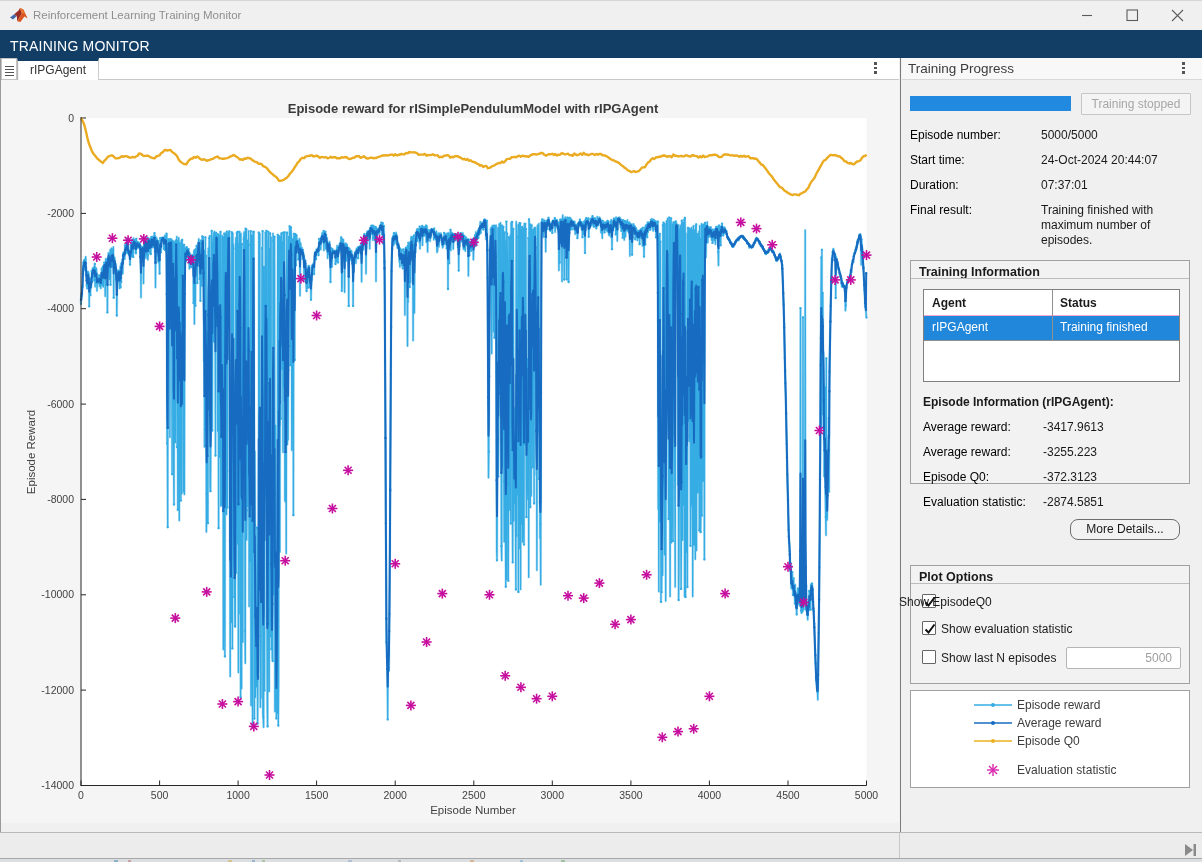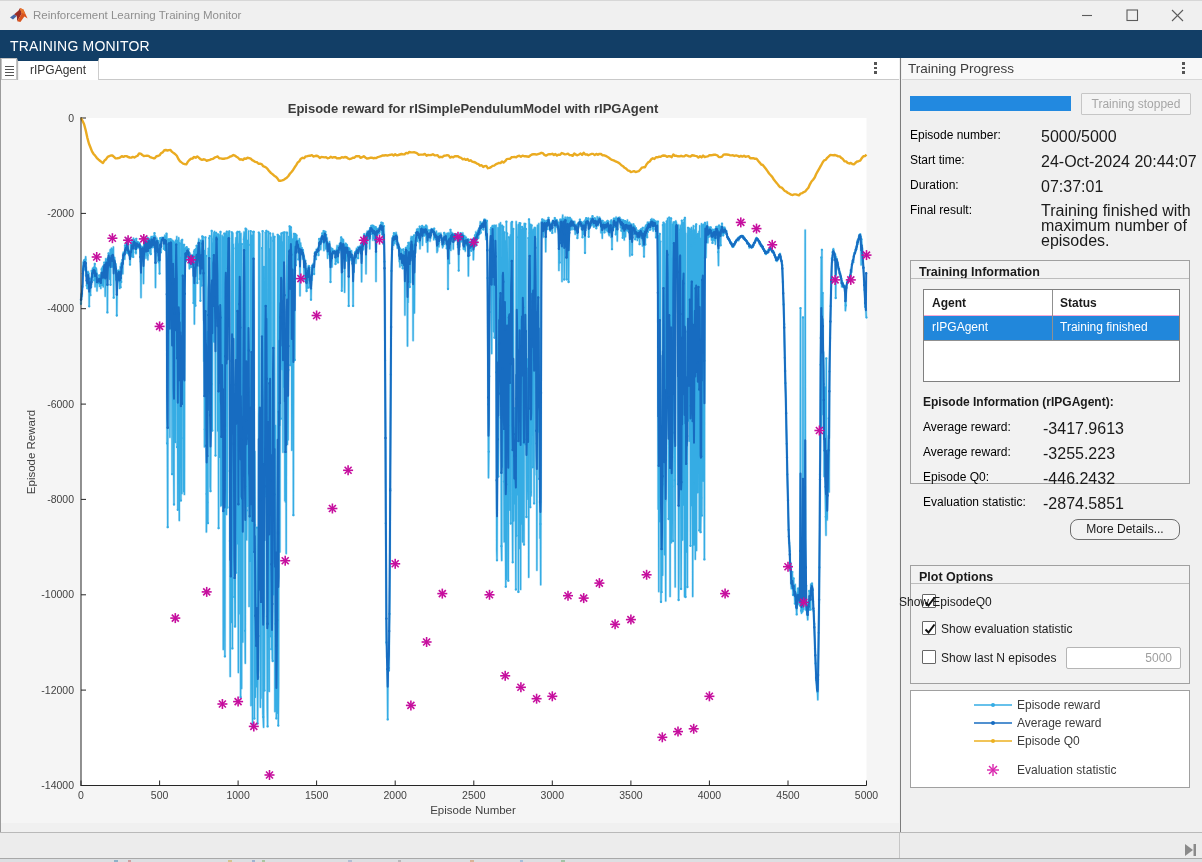--- a/index.html
+++ b/index.html
@@ -25,21 +25,21 @@
 .kebab span { display:block; width:2.5px; height:2.5px; background:#555; margin:0 0 2px 0; }
 #divider { left:900px; top:58px; width:1px; height:774px; background:#7c7c7c; }
 #divider2 { left:899px; top:58px; width:1px; height:774px; background:#f0f0f0; }
 
 #figure { left:1px; top:80px; width:898px; height:743px; background:#f5f5f5; }
 
 #rpanel { left:902px; top:80px; width:300px; height:752px; background:#f0f0f0; }
 #pbar { left:910px; top:96px; width:161px; height:15px; background:#2289e0; }
 #trainstopbtn { left:1081px; top:93px; width:110px; height:22px; background:#f4f4f4; border:1px solid #c6c6c6; border-radius:1px; color:#a6a6a6; font-size:12px; text-align:center; line-height:20px; }
 .lbl { font-size:12px; color:#000000; }
-.val { font-size:16px; color:#1a1a1a; }
+.val { font-size:12px; color:#1a1a1a; }
 .box { border:1px solid #a0a0a0; background:#f2f2f2; }
 .boxtitle { font-size:12.5px; font-weight:bold; color:#1a1a1a; }
 .sep { position:absolute; left:0; width:100%; height:1px; background:#bdbdbd; }
 
 #agtable { left:923px; top:289px; width:257px; height:93px; background:#fff; border:1px solid #808080; }
 #agtable .hdr { position:absolute; top:0; left:0; width:100%; height:26px; border-bottom:1px solid #f9a8d4; font-weight:bold; font-size:12px; color:#1a1a1a; }
 #agtable .selrow { position:absolute; top:26px; left:0; width:100%; height:25px; background:#2187db; color:#fff; font-size:12px; border-bottom:1px solid #909090; box-sizing:border-box; }
 #agtable .coldiv { position:absolute; top:0; left:128px; width:1px; height:51px; background:#909090; }
 #moredetails { left:1070px; top:519px; width:110px; height:21px; background:#f2f2f2; border:1px solid #6e6e6e; border-radius:8px; font-size:12px; color:#1a1a1a; text-align:center; line-height:19px; }
 
@@ -241,21 +241,21 @@
       <span style="position:absolute;left:136px;top:4px">Training finished</span>
     </div>
   <div class="coldiv"></div>
 </div>
 <div class="abs" style="left:923px;top:395px;font-size:12px;font-weight:bold;color:#1a1a1a">Episode Information (rIPGAgent):</div>
 <div class="abs lbl" style="left:923px;top:420px">Average reward:</div>
 <div class="abs val" style="left:1043px;top:420px">-3417.9613</div>
 <div class="abs lbl" style="left:923px;top:445px">Average reward:</div>
 <div class="abs val" style="left:1043px;top:445px">-3255.223</div>
 <div class="abs lbl" style="left:923px;top:470px">Episode Q0:</div>
-<div class="abs val" style="left:1043px;top:470px">-446.2432</div>
+<div class="abs val" style="left:1043px;top:470px">-372.3123</div>
 <div class="abs lbl" style="left:923px;top:495px">Evaluation statistic:</div>
 <div class="abs val" style="left:1043px;top:495px">-2874.5851</div>
 <div id="moredetails" class="abs">More Details...</div>
 
 <div class="abs box" style="left:910px;top:565px;width:280px;height:119px">
   <div class="boxtitle" style="position:absolute;left:8px;top:4px">Plot Options</div>
   <div class="sep" style="top:17px"></div>
 </div>
 <div class="cb abs" style="left:922px;top:594px">
     <svg width="12" height="12" viewBox="0 0 12 12">

